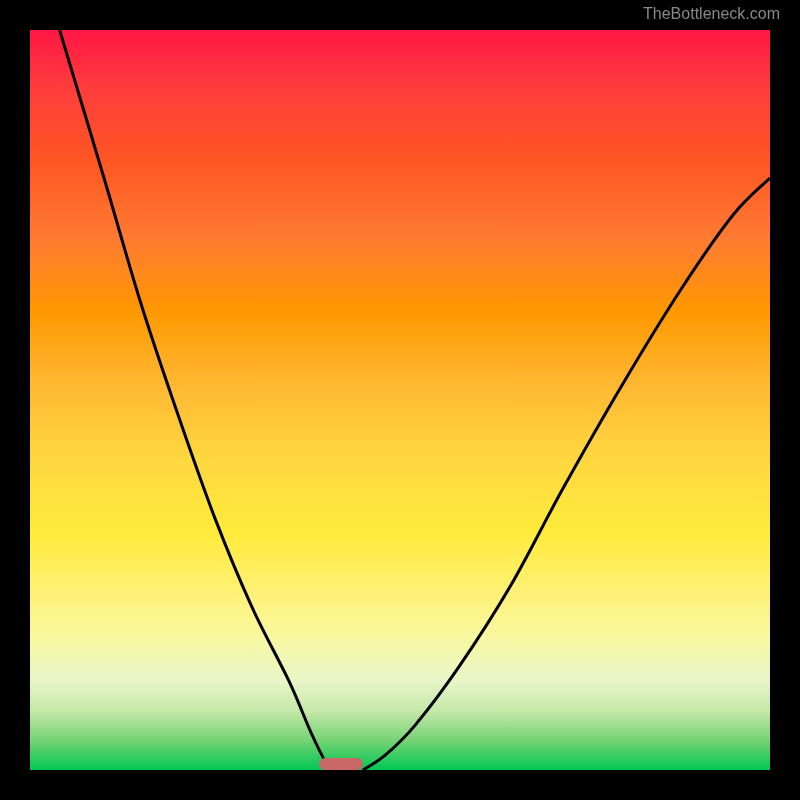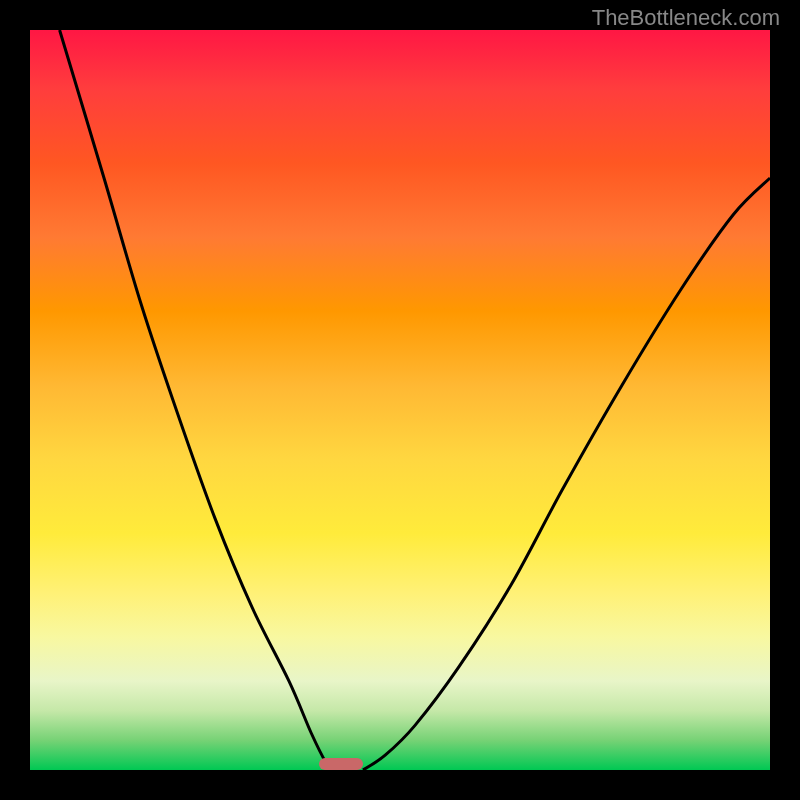--- a/index.html
+++ b/index.html
@@ -13,21 +13,21 @@
       background: #000;
       position: relative;
       overflow: hidden;
     }
     .watermark {
       position: absolute;
       top: 5px;
       right: 20px;
       color: #888;
       font-family: Arial, sans-serif;
-      font-size: 22px;
+      font-size: 16px;
       z-index: 10;
     }
     .plot-area {
       position: absolute;
       top: 30px;
       left: 30px;
       width: 740px;
       height: 740px;
       background: linear-gradient(to bottom,
         #ff1744 0%,

